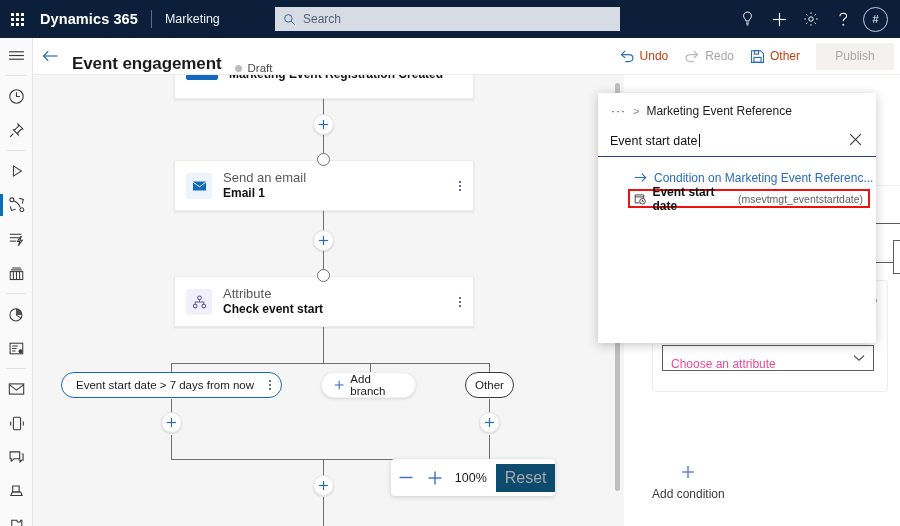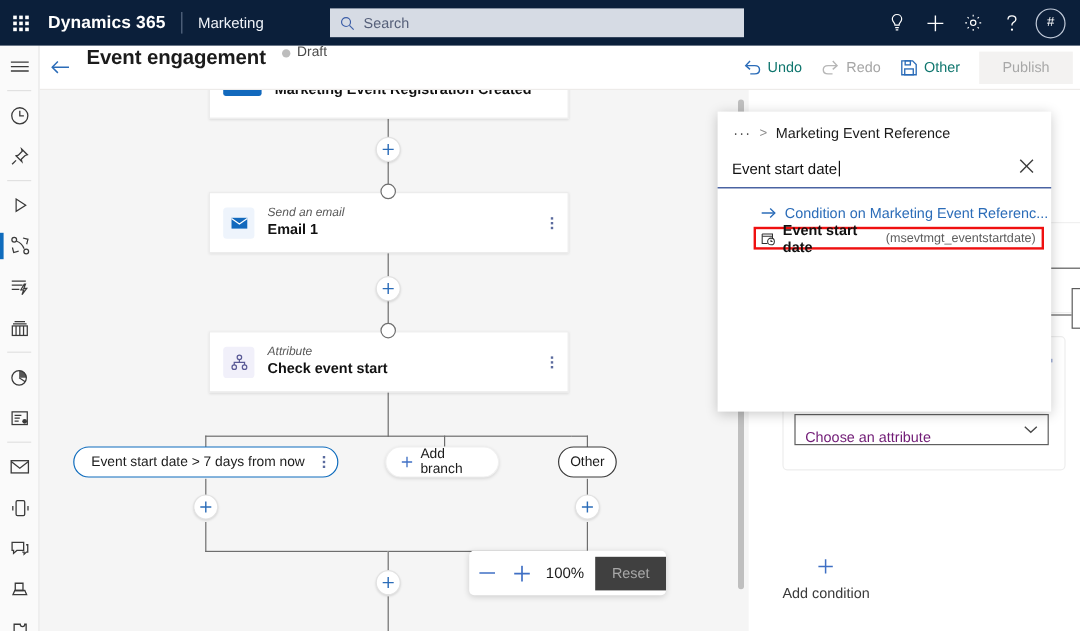--- a/index.html
+++ b/index.html
@@ -46,31 +46,31 @@
   }
   .rail-sep{ height:1px; background:#e1e1e1; margin:3px 6px;}
   .rail-item.sel::before{
     content:""; position:absolute; left:0; top:6px; width:3px; height:22px; background:#0f6cbd;
   }
 
   
   .cmdbar{
     position:absolute; left:33px; top:38px; width:867px; height:37px;
     background:#ffffff; border-bottom:1px solid #edebe9; z-index:40;
-    display:flex; align-items:flex-start;
+    display:flex; align-items:flex-end;
   }
   .backbtn{ width:34px; height:36px; display:flex; align-items:center; justify-content:center; cursor:pointer;}
   .rec-title{ font-size:17px; font-weight:bold; color:#1b1b1b; margin-left:5px; letter-spacing:-.1px;}
   .status{ display:flex; align-items:center; margin-left:13px; gap:6px;}
   .status .dot{ width:7px; height:7px; border-radius:50%; background:#bdbdbd;}
   .status .txt{ font-size:11.5px; color:#4a4a4a;}
   .cmd-right{ position:absolute; right:6px; top:0; height:36px; display:flex; align-items:center; gap:0;}
   .cbtn{
     height:30px; display:flex; align-items:center; gap:5px; padding:0 8px;
-    font-size:12px; color:#0f766e; cursor:pointer; background:transparent; border:0;
+    font-size:12px; color:#c2410c; cursor:pointer; background:transparent; border:0;
     font-family:"Liberation Sans", sans-serif;
   }
   .cbtn.dis{ color:#a6a6a6; cursor:default;}
   .pubbtn{
     height:27px; min-width:78px; background:#f3f2f1; color:#a8a8a8; border:0;
     font-size:12px; margin-left:8px; font-family:"Liberation Sans", sans-serif; cursor:default;
   }
 
   
   .canvas{
@@ -85,21 +85,21 @@
   .node{
     position:absolute; background:#ffffff; border:1px solid #ececec;
     box-shadow:0 1px 2px rgba(0,0,0,.10);
     display:flex; align-items:center; cursor:pointer;
   }
   .node-ico{
     width:26px; height:26px; border-radius:3px; margin-left:11px;
     display:flex; align-items:center; justify-content:center; flex:0 0 auto;
   }
   .node-txt{ margin-left:11px; line-height:1.25; }
-  .node-sub{ font-size:10px; color:#585858;font-style:italic; }
+  .node-sub{ font-size:13px; color:#585858; }
   .node-name{ font-size:12px; font-weight:bold; color:#111111; }
   .kebab{
     position:absolute; right:12px; top:50%; transform:translateY(-50%);
     display:flex; flex-direction:column; gap:2px; cursor:pointer;
   }
   .kebab i{ width:2px; height:2px; background:#5b6b9e; display:block;}
   .plus-btn{
     position:absolute; width:21px; height:21px; border-radius:50%;
     background:#ffffff; border:1px solid #e2e2e2; box-shadow:0 1px 2px rgba(0,0,0,.12);
     display:flex; align-items:center; justify-content:center; cursor:pointer; z-index:20;
@@ -119,21 +119,21 @@
     border:1px solid #f0f0f0; box-shadow:0 1px 3px rgba(0,0,0,.13); padding-left:12px;
   }
   .zoombar{
     position:absolute; left:358px; top:384px; width:164px; height:37px;
     background:#ffffff; border-radius:4px; box-shadow:0 1px 5px rgba(0,0,0,.16);
     display:flex; align-items:center; z-index:35;
   }
   .zbtn{ width:30px; height:38px; display:flex; align-items:center; justify-content:center; cursor:pointer;}
   .zlevel{ font-size:12.5px; color:#1b1b1b; width:44px; text-align:center;}
   .resetbtn{
-    height:28px; width:60px; background:#404040; color:#a8a8a8; border:0; font-size:12px;
+    height:28px; width:60px; background:#0c4a6e; color:#a8a8a8; border:0; font-size:16px;
     margin-left:4px; font-family:"Liberation Sans", sans-serif; cursor:default;
   }
 
   
   .sidepanel{
     position:absolute; left:624px; top:75px; width:276px; height:451px;
     background:#ffffff; z-index:12;
   }
   .sp-hr{ position:absolute; left:0; top:110px; width:276px; height:1px; background:#f0f0f0;}
   .sp-hr2{ position:absolute; left:0; top:185px; width:276px; height:1px; background:#f0f0f0;}
@@ -144,21 +144,21 @@
   .cond-card{
     position:absolute; left:28px; top:205px; width:236px; height:112px;
     border:1px solid #ededed; border-radius:4px; background:#ffffff;
   }
   .cond-dot{ position:absolute; right:10px; top:18px; width:3px; height:3px; background:#8a9cd0;}
   .attr-select{
     position:absolute; left:38px; top:270px; width:212px; height:26px;
     border:1.3px solid #606060; background:#ffffff; display:flex; align-items:center;
     padding:0 8px; cursor:pointer;
   }
-  .attr-select .lbl{ font-size:12px; color:#701a75; flex:1;margin-top:12px;}
+  .attr-select .lbl{ font-size:12px; color:#ec4899; flex:1;margin-top:12px;}
   .addcond{
     position:absolute; left:28px; top:390px; display:flex; align-items:center; gap:8px;
     cursor:pointer;
     flex-direction:column;
   }
   .addcond .t{ font-size:12px; color:#3a3a3a;}
   .clip-right{
     position:absolute; left:893px; top:240px; width:10px; height:34px;
     border:1.4px solid #5c5c5c; background:#fff; z-index:13;
   }

